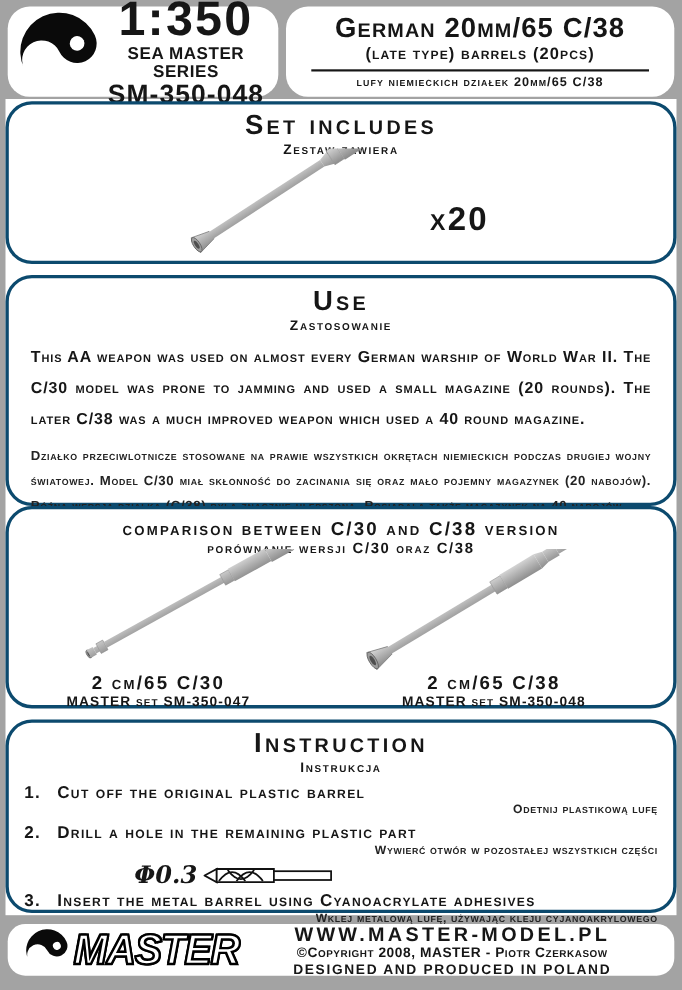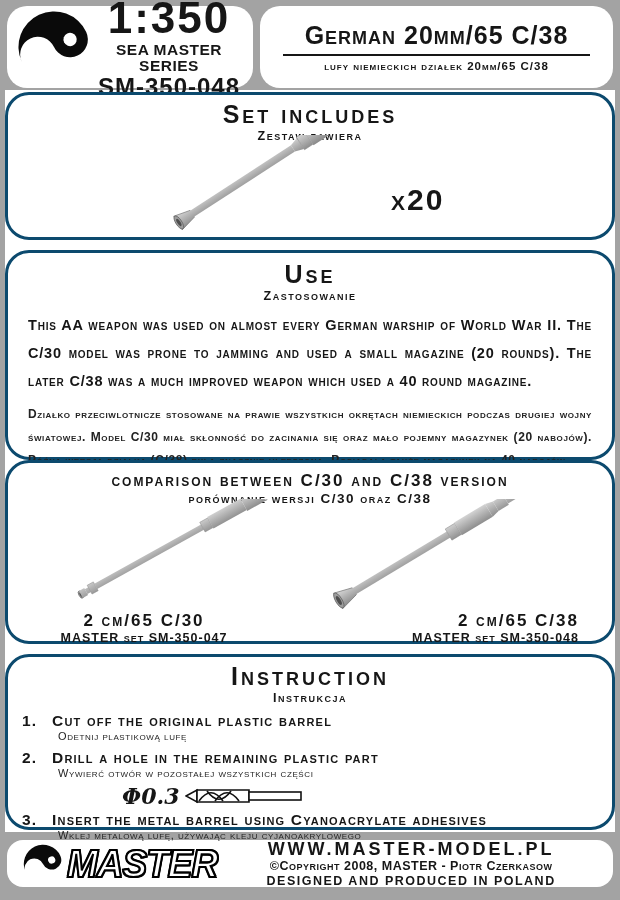--- a/index.html
+++ b/index.html
@@ -43,29 +43,29 @@
   .use-en { margin-top:8px; font-size:14.5px; font-weight:bold; letter-spacing:.8px; line-height:1.95; text-align:justify; }
   .use-pl { margin-top:8px; font-size:12px; font-weight:bold; letter-spacing:.6px; line-height:1.9; text-align:justify; color:#222; }
 
   .panel-cmp { height:184px; margin-bottom:10px; padding-top:8px; }
   .cmp-title { font-size:17px; font-weight:bold; letter-spacing:2px; text-align:center; }
   .cmp-sub { font-size:13.5px; font-weight:bold; letter-spacing:1.5px; text-align:center; }
   .cmp-figs { position:absolute; left:0; top:36px; width:100%; height:110px; }
   .cmp-captions { position:absolute; left:0; top:148px; width:100%; display:flex; }
   .cap { text-align:center; }
   .cap-left { width:260px; margin-left:6px; }
-  .cap-right { width:260px; margin-left:45px;text-align:right; }
+  .cap-right { width:260px; margin-left:45px; }
   .cap-name { font-size:17px; font-weight:bold; letter-spacing:2px; }
   .cap-set { font-size:12.5px; font-weight:bold; letter-spacing:1px; }
 
   .panel-ins { height:176px; padding:6px 14px 0 14px; }
   .step { margin-top:7px; }
   .step-en { font-size:15.5px; font-weight:bold; letter-spacing:1.2px; }
   .step-num { display:inline-block; width:30px; }
-  .step-pl { font-size:11px; font-weight:normal; letter-spacing:.6px; margin-left:36px; color:#222; }
+  .step-pl { font-size:11px; font-weight:bold; letter-spacing:.6px; margin-left:36px; color:#222;text-align:right; }
   .drill-row { display:flex; align-items:center; margin:4px 0 0 100px; height:26px; }
   .drill-dia { font-family:"DejaVu Serif", serif; font-style:italic; font-size:22px; font-weight:bold; margin-right:6px; }
 
   
   .footer { margin:8px 7px 0 7px; background:#fff; border-radius:16px; height:47px; display:flex; align-items:center; overflow:hidden; }
   .f-logo { width:40px; height:40px; margin:0 4px 0 16px; flex:0 0 auto; }
   .brand-wordmark {
     font-size:37px; font-weight:bold; font-style:italic;
     letter-spacing:-1px; color:#fff;
     -webkit-text-stroke:2px #000;
@@ -91,20 +91,21 @@
         </g>
       </svg>
       <div class="idblock">
         <div class="scale-label">1:350</div>
         <div class="series-label">SEA MASTER SERIES</div>
         <div class="code-label">SM-350-048</div>
       </div>
     </div>
     <div class="hbox hbox-right">
       <div class="prod-title sc">German 20mm/65 C/38</div>
+      <div class="prod-sub sc">(late type) barrels (20pcs)</div>
       <div class="hdr-divider"></div>
       <div class="prod-pl sc">lufy niemieckich działek 20mm/65 C/38</div>
     </div>
   </div>
 
   <div class="main">
 
     <div class="panel panel-set">
       <div class="sec-title big sc">Set includes</div>
       <div class="sec-sub sc">Zestaw zawiera</div>

